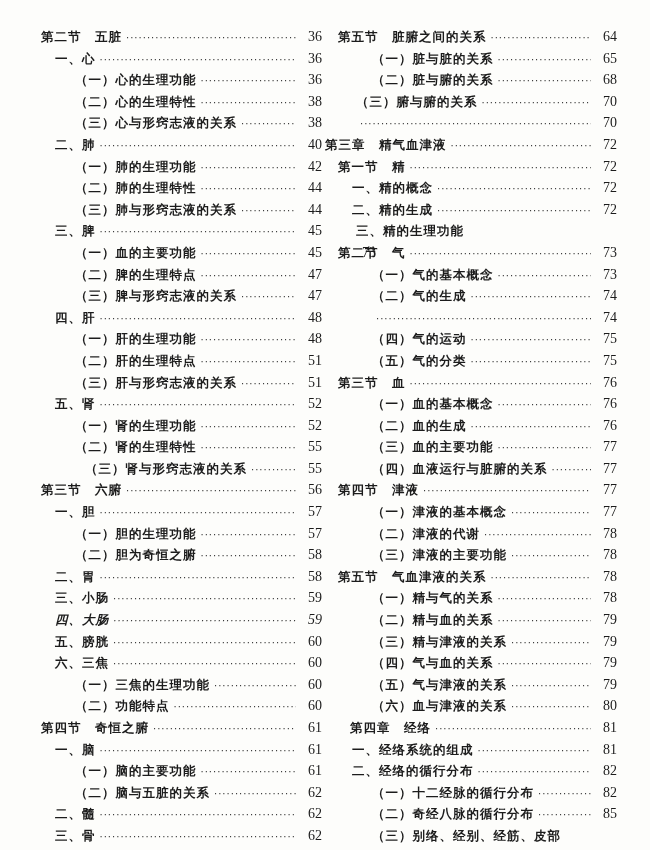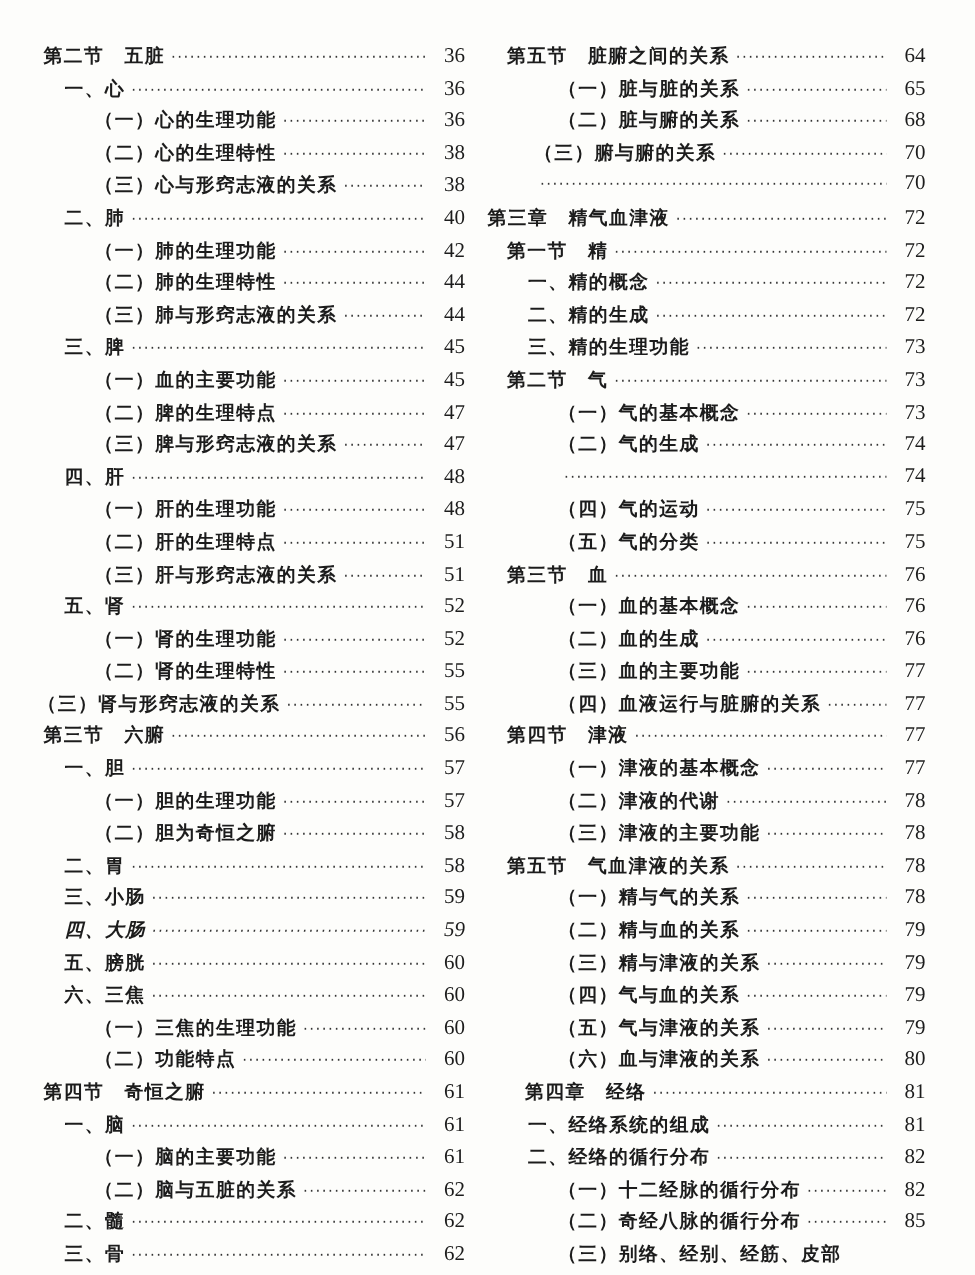--- a/index.html
+++ b/index.html
@@ -2,21 +2,21 @@
 <html><head>
 <meta charset="utf-8">
 <style>
   html, body { margin:0; padding:0; }
   body {
     width:650px; height:850px; background:#fdfdfb; overflow:hidden;
     font-family: "DejaVu Sans", sans-serif; color:#1c1c1c;
     position:relative;
   }
   .col { position:absolute; top:26px; }
-  .col.left { left:0; width:310px; }
+  .col.left { left:12px; width:310px; }
   .col.right { left:320px; width:297px; }
   .row {
     position:relative; height:21.6px; line-height:21.6px;
     display:flex; align-items:baseline; font-size:12.5px;
     white-space:nowrap;
   }
   .row .label { font-weight:bold; letter-spacing:1px; flex:0 0 auto; }
   .row .dots {
     flex:1 1 auto; overflow:hidden; margin:0 6px 0 4px;
     color:#333; letter-spacing:1px; font-size:10px;
@@ -124,21 +124,21 @@
     <div class="row" style="padding-left: 63px;">
       <span class="label">（一）肾的生理功能</span>
       <span class="dots"></span>
       <span class="page">52</span>
     </div>
     <div class="row" style="padding-left: 63px;">
       <span class="label">（二）肾的生理特性</span>
       <span class="dots"></span>
       <span class="page">55</span>
     </div>
-    <div class="row" style="padding-left: 25px;">
+    <div class="row" style="padding-left: 25px; margin-left: 48px;">
       <span class="label">（三）肾与形窍志液的关系</span>
       <span class="dots"></span>
       <span class="page">55</span>
     </div>
     <div class="row" style="padding-left: 29px;">
       <span class="label">第三节　六腑</span>
       <span class="dots"></span>
       <span class="page">56</span>
     </div>
     <div class="row" style="padding-left: 43px;">
@@ -260,21 +260,21 @@
     <div class="row" style="padding-left: 32px;">
       <span class="label">一、精的概念</span>
       <span class="dots"></span>
       <span class="page">72</span>
     </div>
     <div class="row" style="padding-left: 32px;">
       <span class="label">二、精的生成</span>
       <span class="dots"></span>
       <span class="page">72</span>
     </div>
-    <div class="row" style="padding-left: 32px;">
+    <div class="row" style="padding-left: 32px; flex-direction: column;">
       <span class="label">三、精的生理功能</span>
       <span class="dots"></span>
       <span class="page">73</span>
     </div>
     <div class="row" style="padding-left: 18px;">
       <span class="label">第二节　气</span>
       <span class="dots"></span>
       <span class="page">73</span>
     </div>
     <div class="row" style="padding-left: 52px;">

